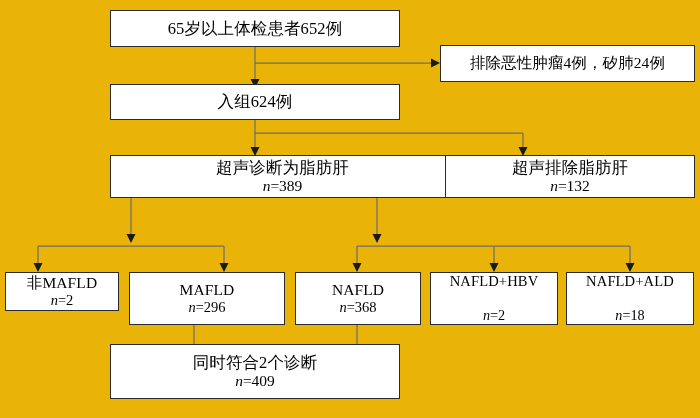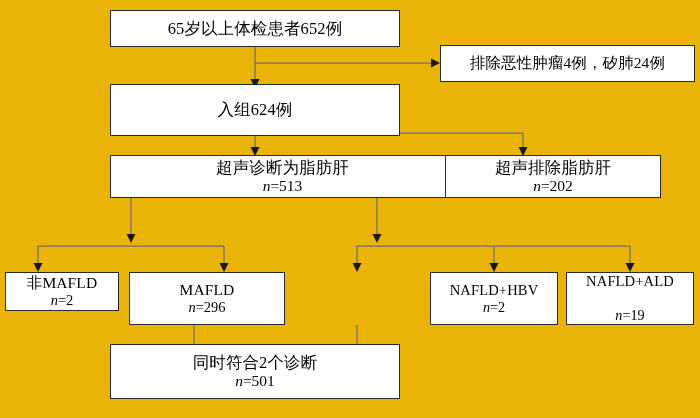--- a/index.html
+++ b/index.html
@@ -113,53 +113,57 @@
   </svg>
 
   <div class="node" style="left:110px; top:10px; width:290px; height:37px;">
     <div class="line1">65岁以上体检患者652例</div>
   </div>
 
   <div class="node small" style="left:440px; top:45px; width:255px; height:37px;font-family:Liberation Serif, serif;">
     <div class="line1">排除恶性肿瘤4例，矽肺24例</div>
   </div>
 
-  <div class="node" style="left:110px; top:84px; width:290px; height:52px;">
+  <div class="node" style="left:110px; top:84px; width:290px; height:36px;">
     <div class="line1">入组624例</div>
   </div>
 
   <div class="node" style="left:110px; top:155px; width:345px; height:43px;">
     <div class="line1">超声诊断为脂肪肝</div>
-    <div class="line2"><span class="ital">n</span><span>=513</span></div>
+    <div class="line2"><span class="ital">n</span><span>=389</span></div>
   </div>
 
-  <div class="node" style="left:445px; top:155px; width:216px; height:43px;">
+  <div class="node" style="left:445px; top:155px; width:250px; height:43px;">
     <div class="line1">超声排除脂肪肝</div>
-    <div class="line2"><span class="ital">n</span><span>=202</span></div>
+    <div class="line2"><span class="ital">n</span><span>=132</span></div>
   </div>
 
   <div class="node small" style="left:5px; top:272px; width:114px; height:39px;">
     <div class="line1">非MAFLD</div>
     <div class="line2"><span class="ital">n</span><span>=2</span></div>
   </div>
 
   <div class="node small" style="left:129px; top:272px; width:156px; height:53px;">
     <div class="line1">MAFLD</div>
     <div class="line2"><span class="ital">n</span><span>=296</span></div>
   </div>
 
+  <div class="node small" style="left:295px; top:272px; width:126px; height:53px;">
+    <div class="line1">NAFLD</div>
+    <div class="line2"><span class="ital">n</span><span>=368</span></div>
+  </div>
 
-  <div class="node tight" style="left:430px; top:272px; width:128px; height:53px;">
+  <div class="node tight" style="left:430px; top:272px; width:128px; height:53px;justify-content:space-between;">
     <div class="line1">NAFLD+HBV</div>
     <div class="line2"><span class="ital">n</span><span>=2</span></div>
   </div>
 
   <div class="node tight" style="left:566px; top:272px; width:128px; height:53px;justify-content:space-between;">
     <div class="line1">NAFLD+ALD</div>
-    <div class="line2"><span class="ital">n</span><span>=19</span></div>
+    <div class="line2"><span class="ital">n</span><span>=18</span></div>
   </div>
 
   <div class="node" style="left:110px; top:344px; width:290px; height:55px;">
     <div class="line1">同时符合2个诊断</div>
-    <div class="line2"><span class="ital">n</span><span>=501</span></div>
+    <div class="line2"><span class="ital">n</span><span>=409</span></div>
   </div>
 
 </div>
 
 </body></html>

